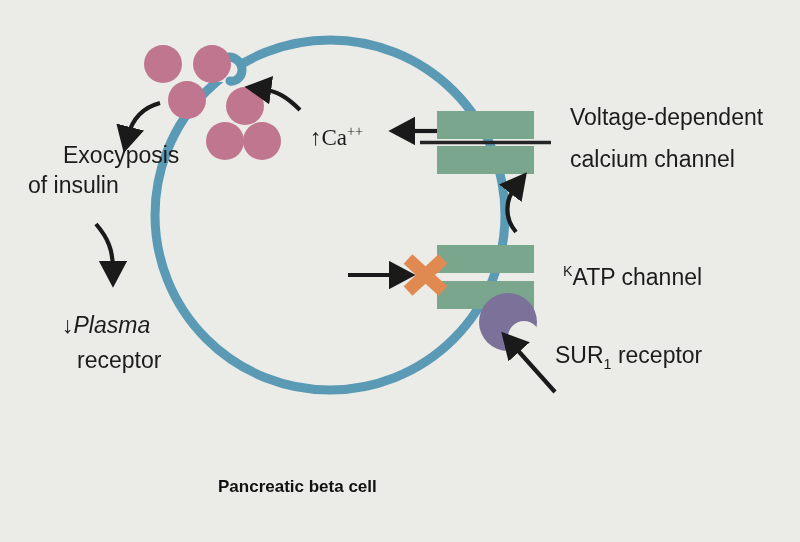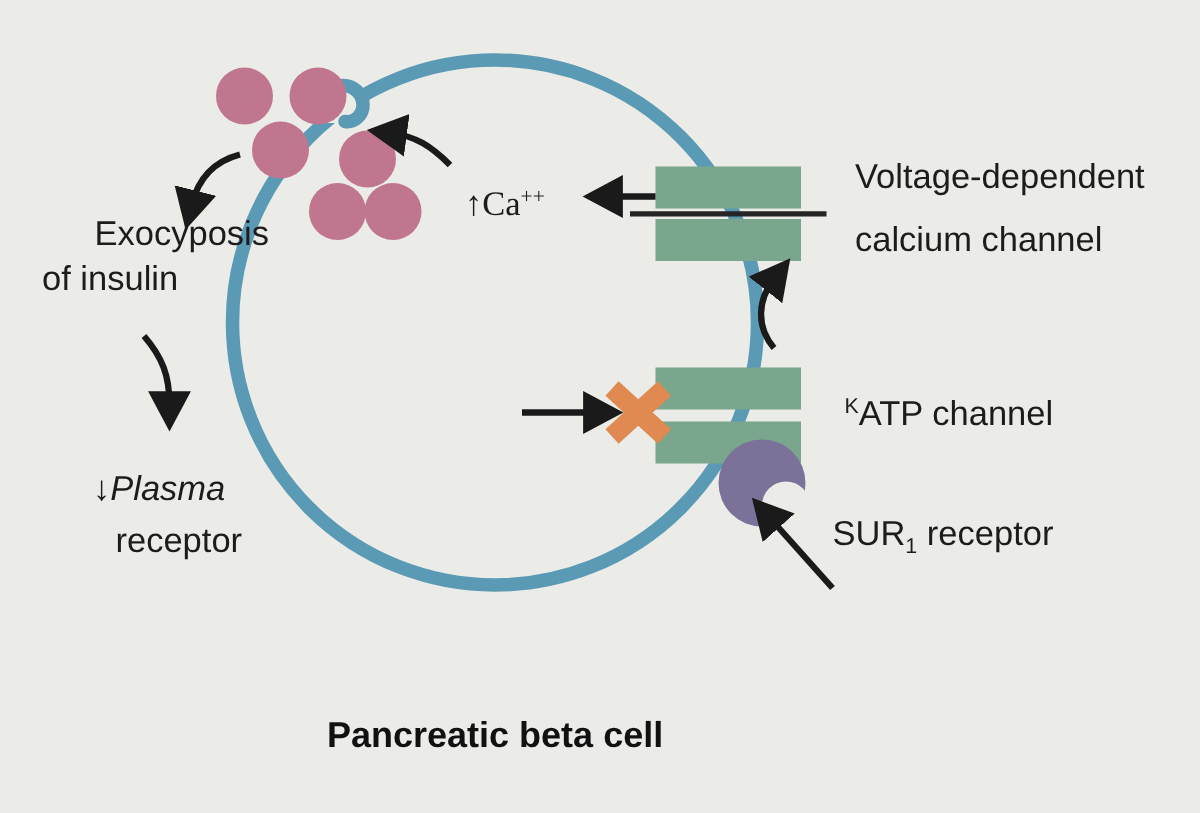--- a/index.html
+++ b/index.html
@@ -36,21 +36,21 @@
     font-size: 0.62em;
     vertical-align: super;
   }
   .lbl sub {
     font-size: 0.62em;
     vertical-align: sub;
   }
   #title {
     position: absolute;
     font-weight: bold;
-    font-size: 24px;
+    font-size: 17px;
     color: #111111;
     white-space: nowrap;
   }
   .arrowglyph { font-size: 23px; }
 </style>
 </head>
 <body>
 
 <div id="canvas">
 

